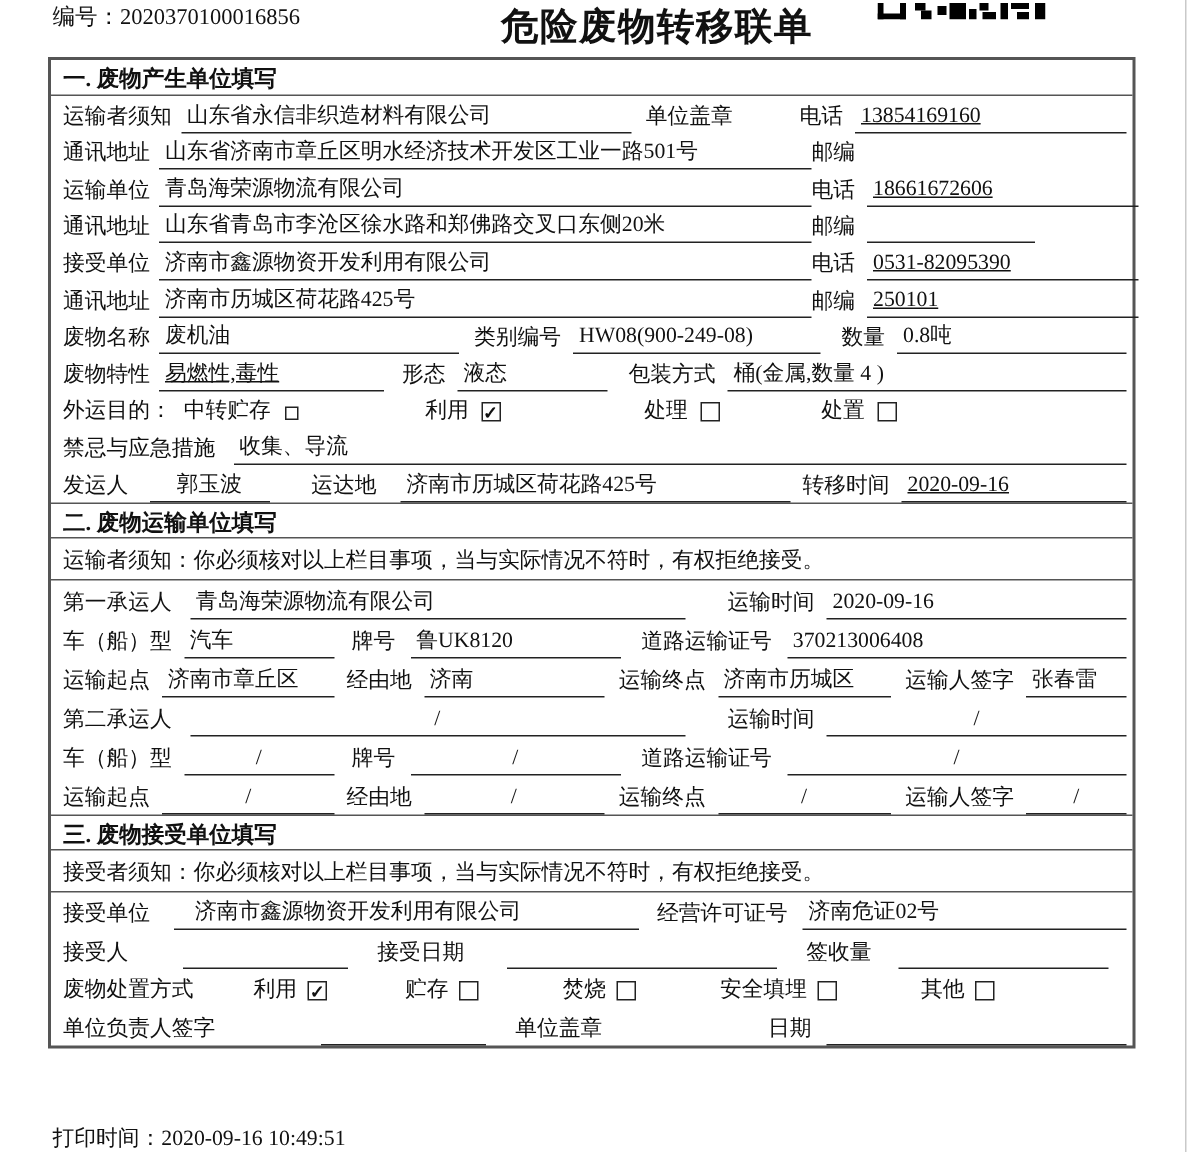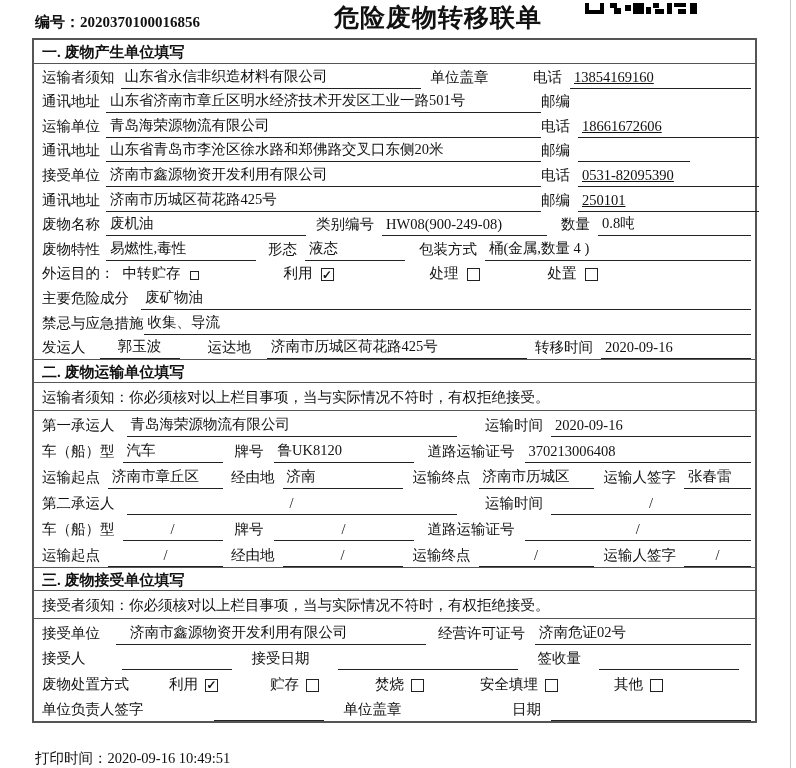--- a/index.html
+++ b/index.html
@@ -4,21 +4,21 @@
 <style>
   * { margin:0; padding:0; box-sizing:border-box; }
   html,body { background:#fff; }
   .page {
     position:relative; width:796px; height:768px; background:#ffffff;
     font-family:"Liberation Serif","DejaVu Serif",serif; color:#111;
     overflow:hidden;
   }
   .right-edge { position:absolute; top:0; bottom:0; right:5px; width:1px; background:#c9c9c9; }
 
-  .doc-no { position:absolute; left:35px; top:13px; font-size:15px; white-space:nowrap;font-weight:bold; }
+  .doc-no { position:absolute; left:35px; top:2px; font-size:15px; white-space:nowrap; }
   .doc-title { position:absolute; left:334px; top:1px; font-size:25px; font-weight:bold; letter-spacing:1px; white-space:nowrap; }
   .qr-frag { position:absolute; left:585px; top:0; width:112px; height:11px; }
 
   .form { position:absolute; left:32px; top:38px; width:725px; border:2px solid #555; background:#fff; }
 
   .sec-title { font-weight:bold; font-size:15px; padding:3px 6px 2px 8px; border-bottom:1px solid #555; height:24px; }
   .bt { border-top:1px solid #555; }
   .note { font-size:14.5px; padding:5px 8px 4px; border-bottom:1px solid #555; height:28px; }
 
   .row { display:flex; align-items:flex-end; padding:0 4px 0 8px; font-size:14.5px; }
@@ -30,21 +30,21 @@
   .grow { flex:1 1 auto; min-width:0; }
   .spacer { flex:1 1 auto; }
   .ctr { text-align:center; }
   .rg { display:flex; align-items:flex-end; width:218px; flex:0 0 218px; }
   .rg .lbl { margin-right:8px; }
   .rg .u { flex:1 1 auto;text-decoration:underline; }
   .rg .u.short { flex:0 0 112px; }
 
   .w80{width:80px;flex:none;} .w100{width:100px;flex:none;} .w110{width:110px;flex:none;}
   .w115{width:115px;flex:none;} .w120{width:120px;flex:none;} .w140{width:140px;flex:none;}
-  .w150{width:150px;flex:none;} .w165{width:165px;flex:none;} .w180{width:180px;flex:none;}
+  .w150{width:150px;flex:none;text-decoration:underline;} .w165{width:165px;flex:none;} .w180{width:180px;flex:none;}
   .w200{width:200px;flex:none;} .w260{width:260px;flex:none;} .w300{width:300px;flex:none;}
   .w310{width:310px;flex:none;} .w330{width:330px;flex:none;} .w435{width:435px;flex:none;}
 
   .cb { display:inline-flex; align-items:center; justify-content:center;
         width:13px; height:13px; border:1px solid #222; margin-bottom:4px;
         font-size:12px; font-weight:bold; line-height:1; flex:none; }
   .cb-sm { width:9px; height:9px; margin-bottom:5px; font-size:8px; }
 
   .footer { position:absolute; left:35px; top:749px; font-size:14.5px; white-space:nowrap; }
 </style>
@@ -165,28 +165,24 @@
         <span class="lbl" style="margin-left:8px">中转贮存</span>
         <span class="cb cb-sm" style="margin-left:9px"></span>
         <span class="lbl" style="margin-left:85px">利用</span>
         <span class="cb" style="margin-left:8px">✓</span>
         <span class="lbl" style="margin-left:96px">处理</span>
         <span class="cb" style="margin-left:8px"></span>
         <span class="lbl" style="margin-left:68px">处置</span>
         <span class="cb" style="margin-left:8px"></span>
       </div>
 
-      <div class="row">
-        <span class="lbl">主要危险成分</span>
-        <span class="u grow" style="margin-left:12px">废矿物油</span>
-      </div>
 
       <div class="row">
         <span class="lbl">禁忌与应急措施</span>
-        <span class="u grow" style="margin-left:0">收集、导流</span>
+        <span class="u grow" style="margin-left:12px">收集、导流</span>
       </div>
 
 
       <div class="row">
         <span class="lbl">发运人</span>
         <span class="u w80 ctr" style="margin-left:14px">郭玉波</span>
         <span class="lbl" style="margin-left:28px">运达地</span>
         <span class="u w260" style="margin-left:16px">济南市历城区荷花路425号</span>
         <span class="spacer"></span>
         <span class="lbl">转移时间</span>

